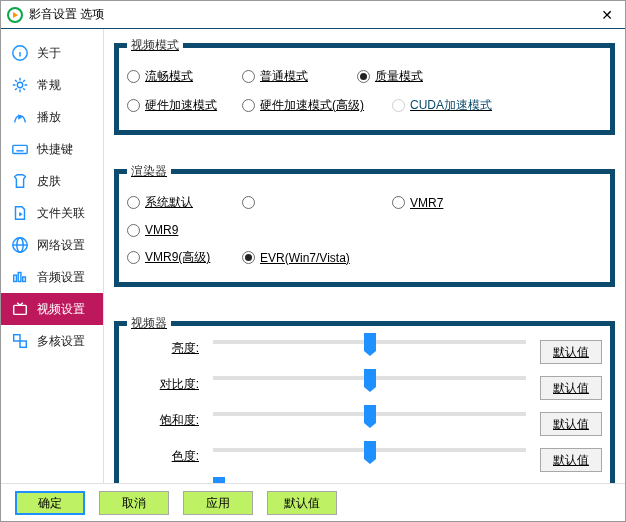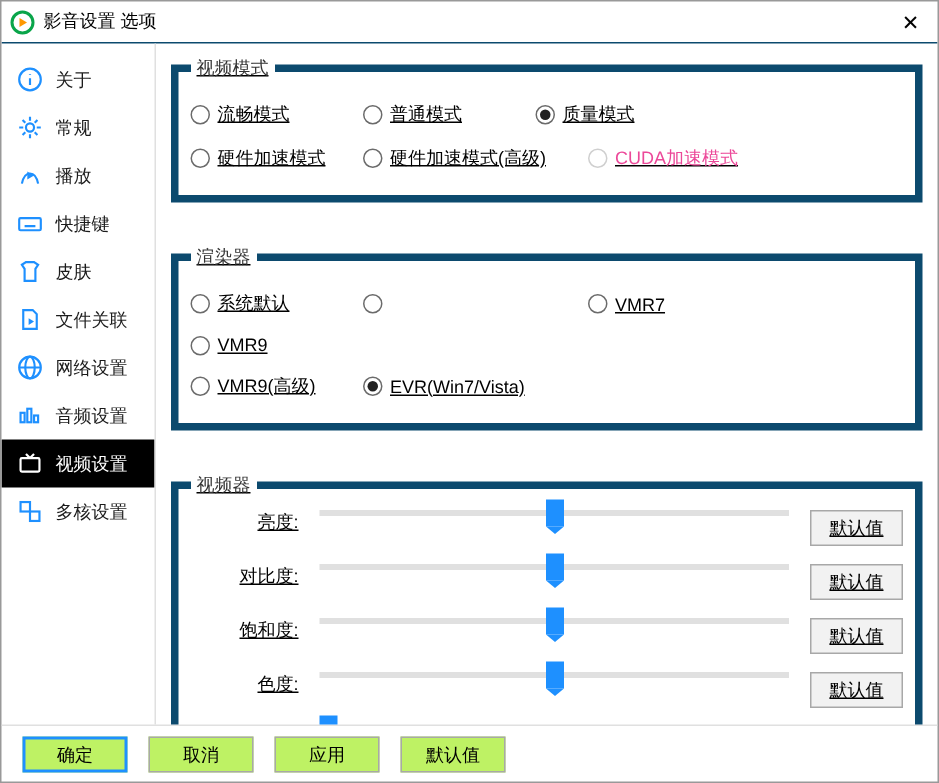--- a/index.html
+++ b/index.html
@@ -5,32 +5,32 @@
 * { box-sizing: border-box; margin: 0; padding: 0; font-family: "Microsoft YaHei", "Segoe UI", sans-serif; font-size: 12px; }
 body { width: 626px; height: 522px; background: #fff; border: 1px solid #999; overflow: hidden; }
 .titlebar { height: 28px; display: flex; align-items: center; padding: 0 6px; border-bottom: 1px solid #0c4a6e; }
 .titlebar .logo { width: 16px; height: 16px; border-radius: 50%; border: 2px solid #0aa54a; position: relative; margin-right: 6px; }
 .titlebar .logo::after { content: ""; position: absolute; left: 4px; top: 3px; border-left: 5px solid #ff9800; border-top: 3px solid transparent; border-bottom: 3px solid transparent; }
 .titlebar .title { flex: 1; }
 .titlebar .close { width: 24px; text-align: center; font-size: 14px; cursor: default; }
 .main { display: flex; height: 454px; }
 .sidebar { width: 102px; padding-top: 8px; }
 .side-item { height: 32px; display: flex; align-items: center; padding-left: 10px; gap: 8px; color: #1b1b1b; }
-.side-item.active { background: #000000; color: #fff; }
+.side-item.active { background: #be185d; color: #fff; }
 .side-item .ic { width: 18px; height: 18px; display: flex; align-items: center; justify-content: center; }
 .side-item .ic svg { stroke: #1e90ff; fill: none; stroke-width: 1.6; }
 .content { flex: 1; border-left: 1px solid #e0e0e0; padding: 8px 10px 0 10px; overflow: hidden; }
 fieldset { border: 5px solid #0c4a6e; margin-bottom: 28px; padding: 8px 8px 10px 8px; text-decoration: underline; }
 legend { padding: 0 4px; color: #333; }
 .radios { display: flex; flex-wrap: wrap; }
 .radio { display: flex; align-items: center; margin: 6px 0; min-width: 115px; }
 .radio.w2 { min-width: 150px; }
 .rd { width: 13px; height: 13px; border: 1px solid #6b6b6b; border-radius: 50%; margin-right: 5px; position: relative; }
 .rd.checked::after { content: ""; position: absolute; width: 7px; height: 7px; background: #222; border-radius: 50%; left: 2px; top: 2px; }
-.radio.disabled { color: #ec4899; text-align: center; }
+.radio.disabled { color: #0c4a6e; text-align: center; }
 .radio.disabled .rd { border-color: #cfcfcf; }
 .sliders { }
 .srow { display: flex; align-items: flex-start; height: 36px; }
 .srow .lbl { width: 78px; text-align: right; padding-right: 6px; }
 .srow .track { flex: 1; height: 4px; background: #e0e0e0; position: relative; margin: 0 8px; }
 .srow .thumb { position: absolute; top: -7px; width: 12px; height: 18px; background: #1e90ff; transform: translateX(-50%); }
 .srow .thumb::after { content: ""; position: absolute; left: 0; bottom: -5px; border-left: 6px solid transparent; border-right: 6px solid transparent; border-top: 5px solid #1e90ff; }
 .btn-sm { width: 62px; height: 24px; border: 1px solid #a8a8a8; background: #f2f2f2; text-align: center; line-height: 22px; margin-left: 6px; }
 .bottombar { height: 38px; border-top: 1px solid #e0e0e0; display: flex; align-items: center; padding-left: 14px; gap: 14px; }
 .btn { width: 70px; height: 24px; border: 1px solid #a8a8a8; background: #bef264; text-align: center; line-height: 22px; }

